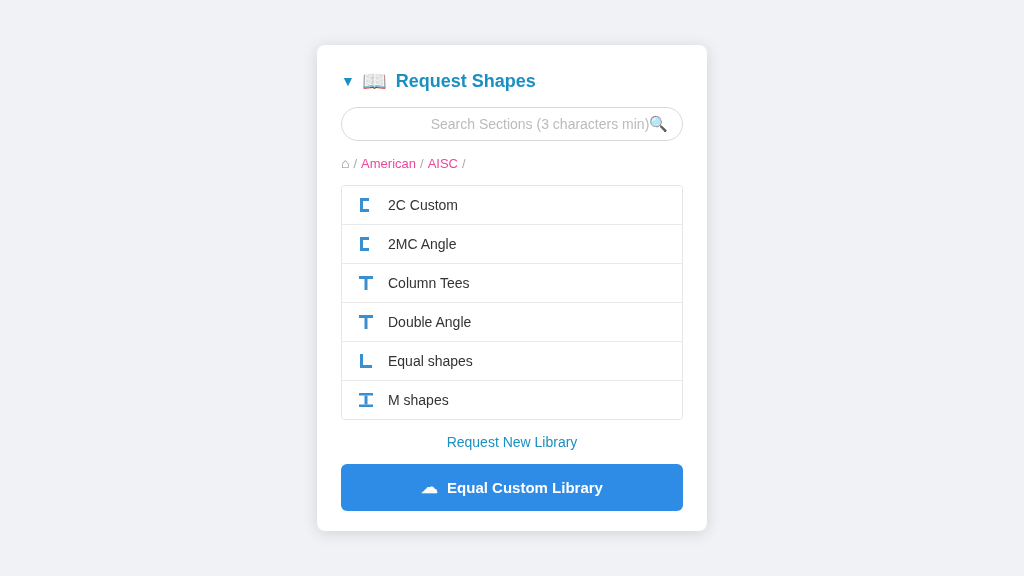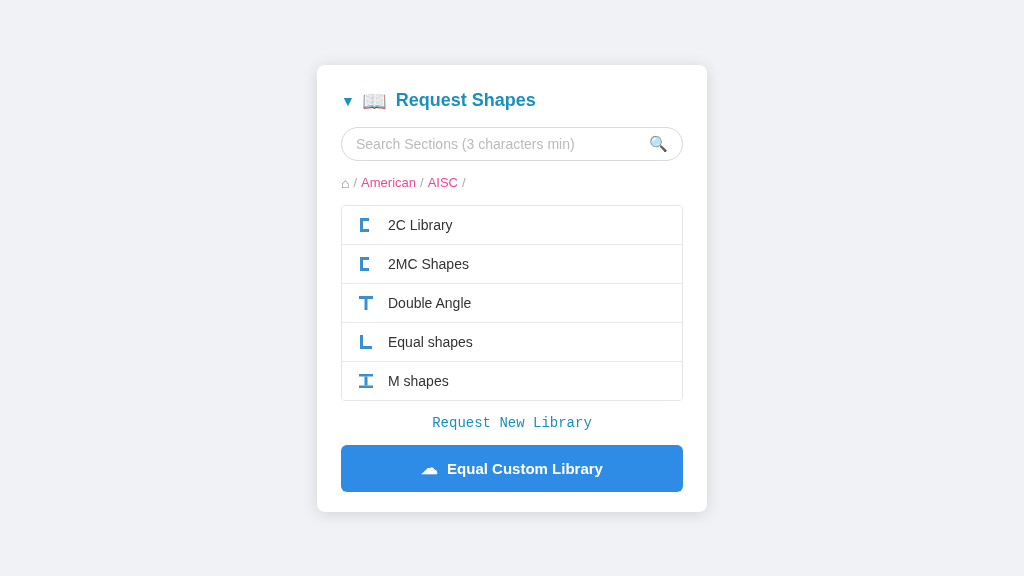--- a/index.html
+++ b/index.html
@@ -52,20 +52,21 @@
       background: #fff;
     }
 
     .search-bar input {
       border: none;
       outline: none;
       flex: 1;
       font-size: 14px;
       color: #888;
       background: transparent;
+      text-align: right;
     }
 
     .search-bar input::placeholder {
       color: #bbb;
     }
 
     .search-icon {
       color: #bbb;
       font-size: 15px;
     }
@@ -150,21 +151,20 @@
       width: 18px;
       height: 18px;
     }
 
     .request-link {
       text-align: center;
       color: #1a8fc1;
       font-size: 14px;
       cursor: pointer;
       text-decoration: none;
-      font-family: Liberation Mono, monospace;
     }
 
     .upload-btn {
       background: #2e8be6;
       color: #fff;
       border: none;
       border-radius: 6px;
       padding: 13px 0;
       font-size: 15px;
       font-weight: 600;
@@ -210,35 +210,44 @@
     <div class="list-scroll">
 
       <div class="list-item">
         <span class="shape-icon">
           <svg viewBox="0 0 18 18" fill="none" xmlns="http://www.w3.org/2000/svg">
             <rect x="3" y="2" width="3" height="14" fill="#3a8fd1"></rect>
             <rect x="3" y="2" width="9" height="3" fill="#3a8fd1"></rect>
             <rect x="3" y="13" width="9" height="3" fill="#3a8fd1"></rect>
           </svg>
         </span>
-        <span>2C Library</span>
+        <span>2C Custom</span>
       </div>
 
       <div class="list-item">
         <span class="shape-icon">
           <svg viewBox="0 0 18 18" fill="none" xmlns="http://www.w3.org/2000/svg">
             <rect x="3" y="2" width="3" height="14" fill="#3a8fd1"></rect>
             <rect x="3" y="2" width="9" height="3" fill="#3a8fd1"></rect>
             <rect x="3" y="13" width="9" height="3" fill="#3a8fd1"></rect>
           </svg>
         </span>
-        <span>2MC Shapes</span>
-      </div>
-
-
+        <span>2MC Angle</span>
+      </div>
+
+
+      <div class="list-item">
+        <span class="shape-icon">
+          <svg viewBox="0 0 18 18" fill="none" xmlns="http://www.w3.org/2000/svg">
+            <rect x="2" y="2" width="14" height="3" fill="#3a8fd1"></rect>
+            <rect x="7.5" y="5" width="3" height="11" fill="#3a8fd1"></rect>
+          </svg>
+        </span>
+        <span>Column Tees</span>
+      </div>
 
       <div class="list-item">
         <span class="shape-icon">
           <svg viewBox="0 0 18 18" fill="none" xmlns="http://www.w3.org/2000/svg">
             <rect x="2" y="2" width="14" height="3" fill="#3a8fd1"></rect>
             <rect x="7.5" y="5" width="3" height="11" fill="#3a8fd1"></rect>
           </svg>
         </span>
         <span>Double Angle</span>
       </div>

